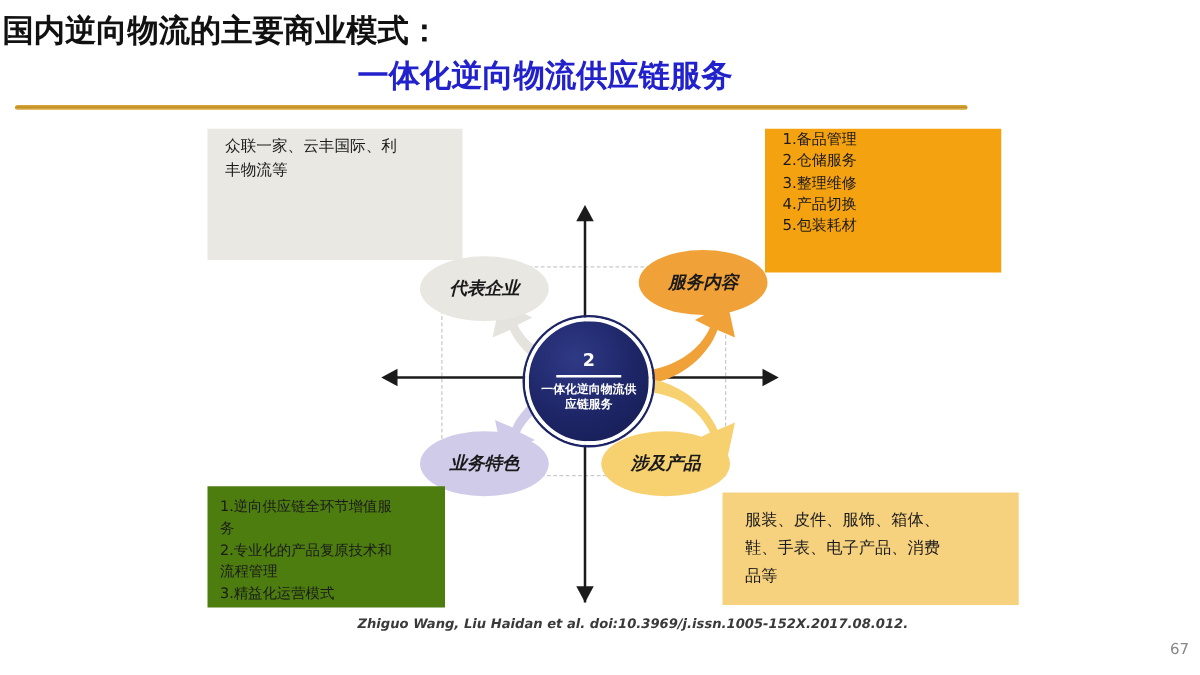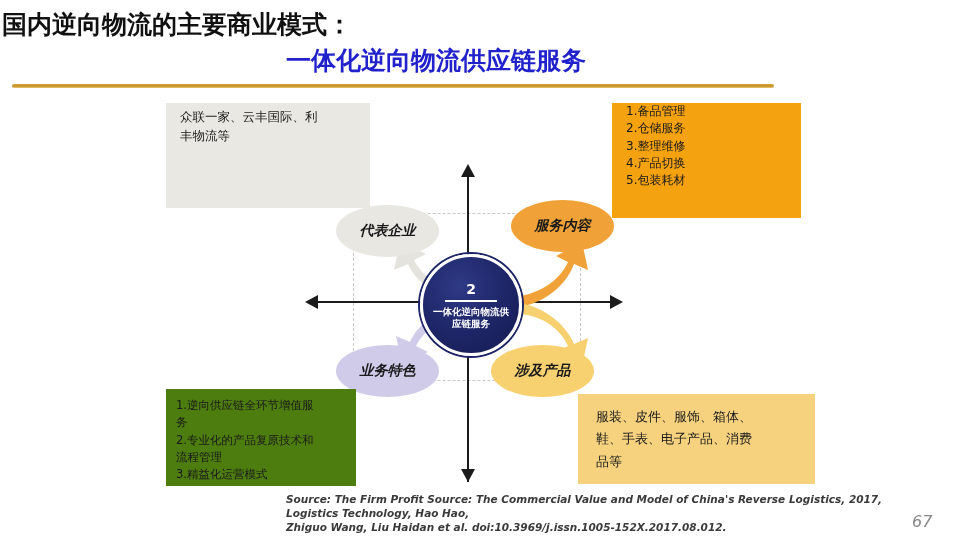--- a/index.html
+++ b/index.html
@@ -215,21 +215,21 @@
     left: 511px; top: 200px;
     width: 103px; height: 52px;
     background: #f0a238;
   }
   .el-features {
     left: 336px; top: 345px;
     width: 103px; height: 52px;
     background: #cfcbe9;
   }
   .el-products {
-    left: 491px; top: 345px;
+    left: 481px; top: 345px;
     width: 103px; height: 52px;
     background: #f7d070;
   }
 
   
   .blockarrow { position: absolute; }
 
   
   .source {
     position: absolute;
@@ -239,24 +239,23 @@
     font-size: 10.5px;
     font-style: italic;
     font-weight: bold;
     line-height: 1.35;
     color: #3a3a3a;
   }
   .source-line { display: block; }
 
   .page-number {
     position: absolute;
-    left: 912px;
+    left: 936px;
     top: 512px;
-    font-size: 16px;
-    font-style: italic;
+    font-size: 12px;
     color: #888888;
   }
 </style>
 </head>
 <body>
 
 <div class="slide">
 
   <div class="title-main">国内逆向物流的主要商业模式：</div>
   <div class="title-sub">一体化逆向物流供应链服务</div>
@@ -330,19 +329,18 @@
     <span class="box-line">3.精益化运营模式</span>
   </div>
 
   <div class="box box-products">
     <span class="box-line">服装、皮件、服饰、箱体、</span>
     <span class="box-line">鞋、手表、电子产品、消费</span>
     <span class="box-line">品等</span>
   </div>
 
   <div class="source">
-    <span class="source-line">Source: The Firm Profit Source: The Commercial Value and Model of China's Reverse Logistics, 2017, Logistics Technology, Hao Hao,</span>
     <span class="source-line">Zhiguo Wang, Liu Haidan et al. doi:10.3969/j.issn.1005-152X.2017.08.012.</span>
   </div>
 
   <div class="page-number">67</div>
 
 </div>
 
 </body></html>

